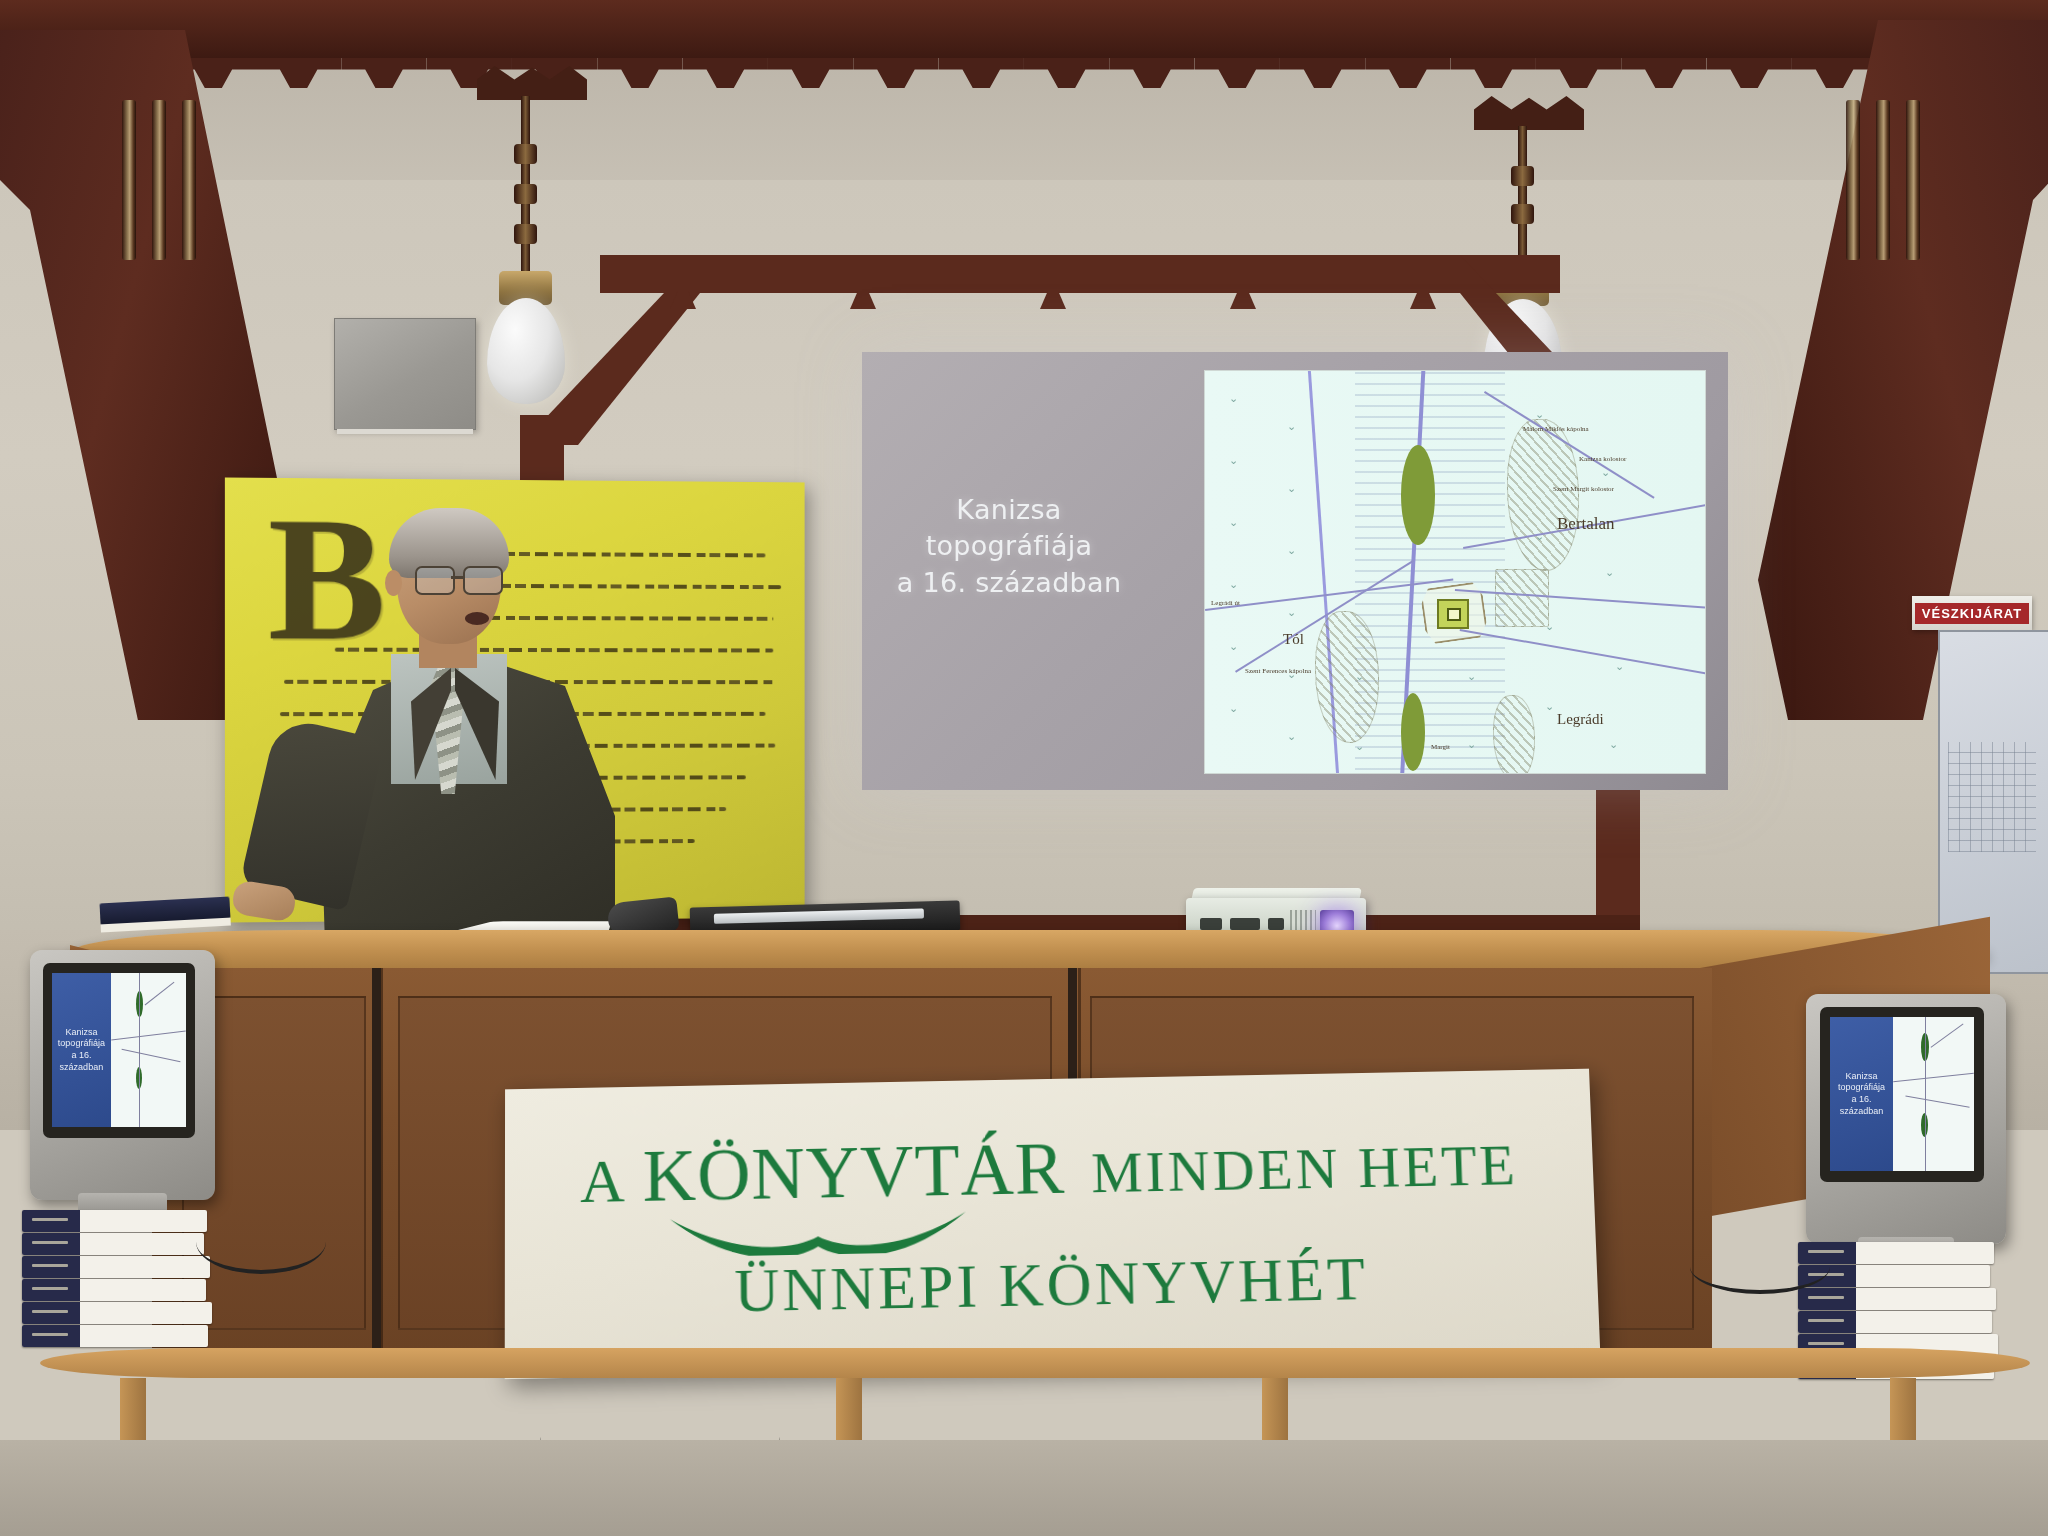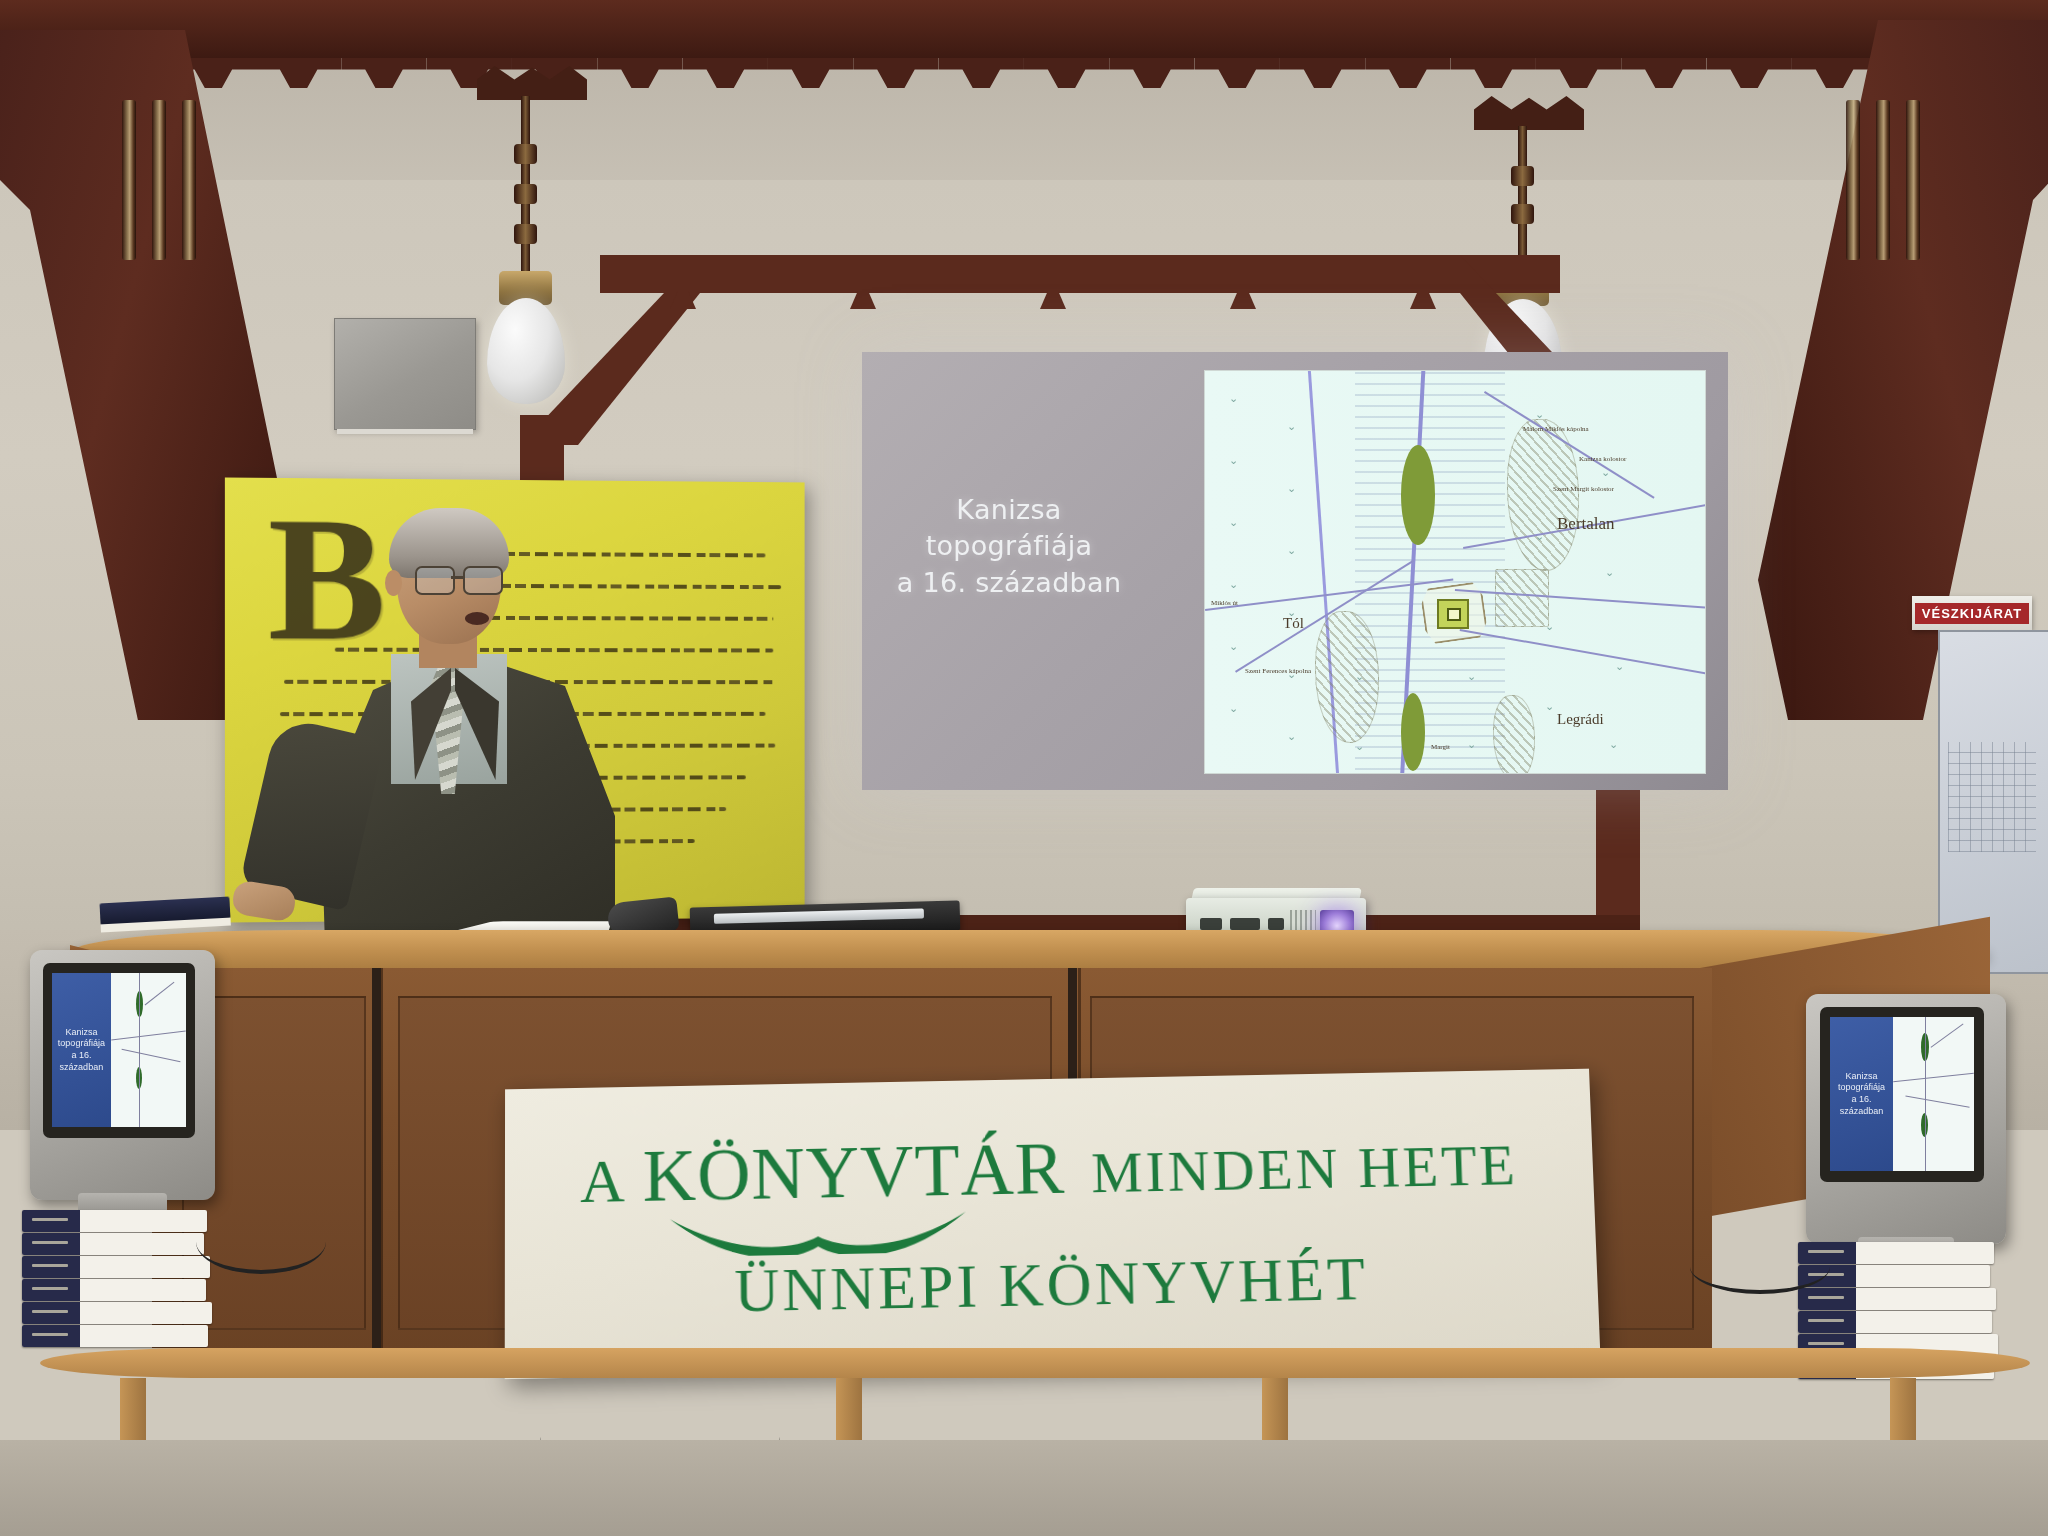--- a/index.html
+++ b/index.html
@@ -415,28 +415,28 @@
         <span style="position:absolute;left:410px;top:290px">⌄</span>
         <span style="position:absolute;left:340px;top:330px">⌄</span>
         <span style="position:absolute;left:404px;top:368px">⌄</span>
         <span style="position:absolute;left:150px;top:300px">⌄</span>
         <span style="position:absolute;left:150px;top:370px">⌄</span>
         <span style="position:absolute;left:262px;top:300px">⌄</span>
         <span style="position:absolute;left:262px;top:368px">⌄</span>
       </div>
 
       <div class="m-label" style="left:352px;top:143px;font-size:17px;">Bertalan</div>
-      <div class="m-label" style="left:78px;top:244px;font-size:15px;">Tól</div>
+      <div class="m-label" style="left:78px;top:260px;font-size:15px;">Tól</div>
       <div class="m-label" style="left:352px;top:340px;font-size:15px;">Legrádi</div>
       <div class="m-label" style="left:318px;top:54px;font-size:7px;">Malom Miklós kápolna</div>
       <div class="m-label" style="left:374px;top:84px;font-size:7px;">Kanizsa kolostor</div>
       <div class="m-label" style="left:348px;top:114px;font-size:7px;">Szent Margit kolostor</div>
       <div class="m-label" style="left:40px;top:296px;font-size:7px;">Szent Ferences kápolna</div>
       <div class="m-label" style="left:226px;top:372px;font-size:7px;">Margit</div>
-      <div class="m-label" style="left:6px;top:228px;font-size:7px;">Miklós út</div>
+      <div class="m-label" style="left:6px;top:228px;font-size:7px;">Legrádi út</div>
     </div>
   </div>
 
   <div class="exit-sign">
     <div class="exit-inner">VÉSZKIJÁRAT</div>
   </div>
   <div class="flipchart">
     <div class="flip-grid"></div>
   </div>
 

